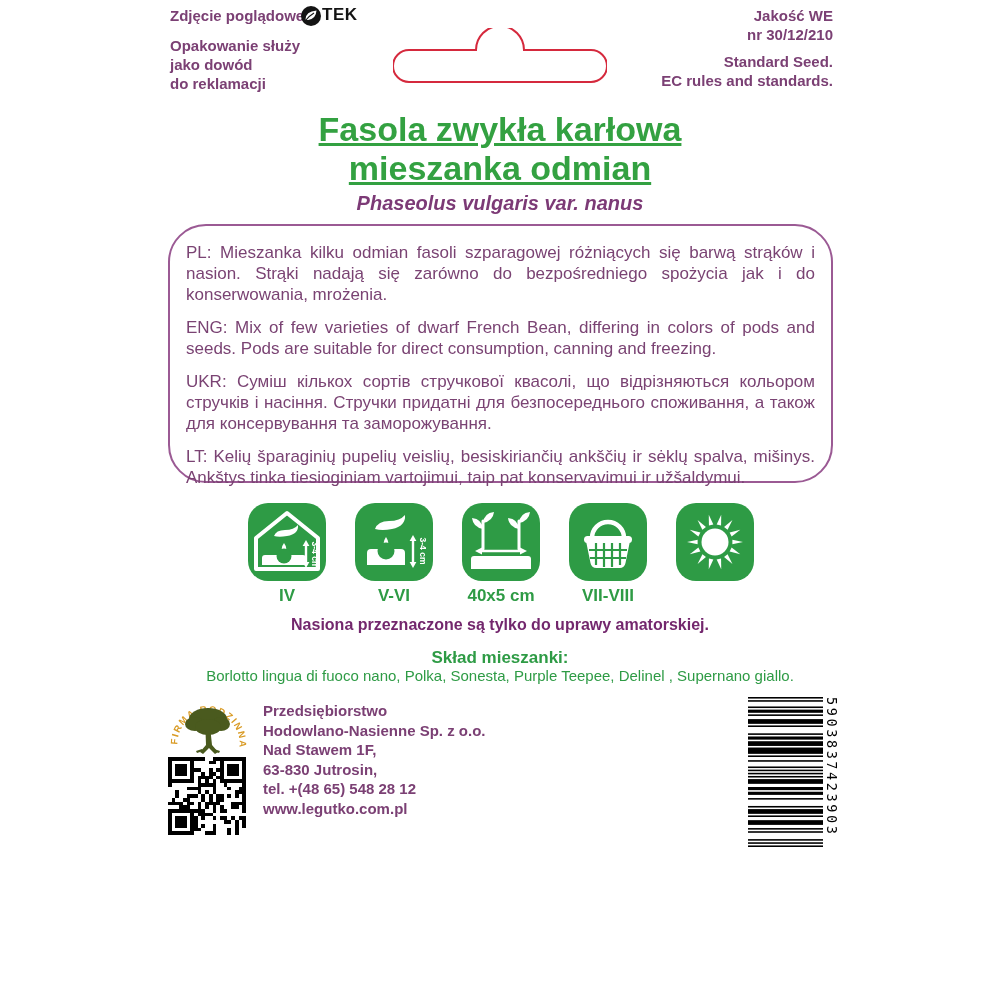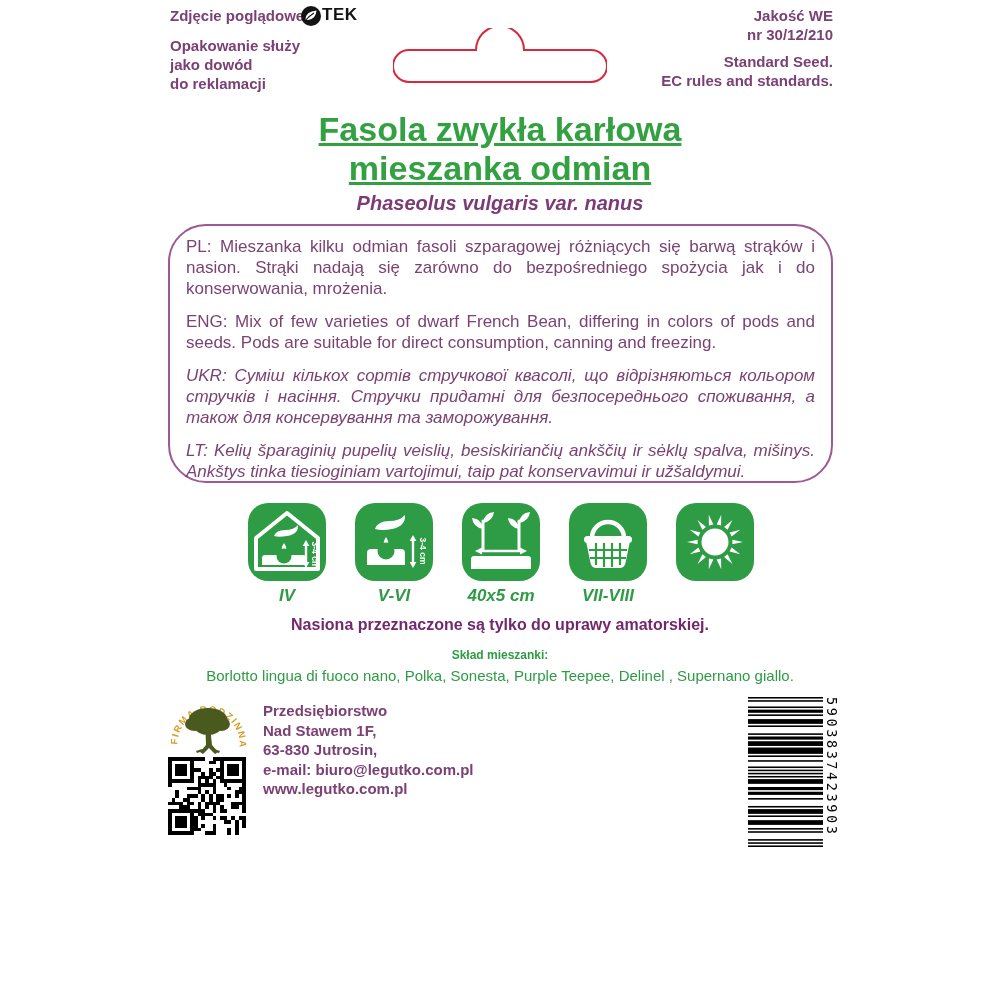--- a/index.html
+++ b/index.html
@@ -17,34 +17,34 @@
   .tek-label{font-size:17px;font-weight:700;color:#141414;letter-spacing:.5px;}
   
   .slot{left:393px;top:28px;}
   
   .title{left:0;right:0;top:110px;text-align:center;color:#33a141;
          font-size:34px;line-height:39px;font-weight:700;text-decoration:underline;}
   .latin{left:0;right:0;top:192px;text-align:center;color:#7c3a76;
          font-size:20px;font-weight:700;font-style:italic;}
   
   .descbox{left:168px;top:224px;width:665px;height:259px;box-sizing:border-box;
-           border:2px solid #9b5a94;border-radius:38px;padding:10px 16px;
+           border:2px solid #9b5a94;border-radius:38px;padding:16px 16px;
            color:#7a4373;font-size:17px;line-height:21px;text-align:justify;}
   .descbox p{margin:0 0 12px 0;}
-  .descbox p.gap{margin-top:2px;font-style:italic;}
+  .descbox p.gap{margin-top:2px;}
   
   .icons{left:248px;top:503px;display:flex;gap:29px;}
   .picto{width:78px;height:78px;}
   .icon-label{top:586px;width:110px;text-align:center;color:#2e9b45;
-              font-size:17px;font-weight:700;font-style:italic;}
+              font-size:17px;font-weight:700;}
   
   .amateur{left:0;right:0;top:616px;text-align:center;color:#73276d;
            font-size:16px;font-weight:700;}
   .mix-head{left:0;right:0;top:648px;text-align:center;color:#2e9b45;
-            font-size:12px;font-weight:700;}
+            font-size:17px;font-weight:700;}
   .mix-list{left:0;right:0;top:667px;text-align:center;color:#2e9b45;font-size:15px;}
   
   .logo{left:166px;top:693px;}
   .qr{left:168px;top:757px;width:78px;height:78px;}
   .address{left:263px;top:701px;color:#7b4074;font-size:15px;line-height:19.5px;font-weight:600;}
   .barcode{left:840px;top:697px;width:150px;height:92px;transform:rotate(90deg);
            transform-origin:0 0;display:flex;flex-direction:column;}
   .bc-digits{height:17px;font-size:13.5px;letter-spacing:2.6px;color:#000;
              font-family:"DejaVu Sans Mono", monospace;white-space:nowrap;}
   .bc-bars{flex:1;}
@@ -428,23 +428,24 @@
     <rect x="6" y="20" width="1" height="1" fill="#000"></rect>
     <rect x="10" y="20" width="1" height="1" fill="#000"></rect>
     <rect x="11" y="20" width="1" height="1" fill="#000"></rect>
     <rect x="12" y="20" width="1" height="1" fill="#000"></rect>
     <rect x="16" y="20" width="1" height="1" fill="#000"></rect>
     <rect x="18" y="20" width="1" height="1" fill="#000"></rect>
   </svg>
 
 <div class="abs address">
   <div>Przedsiębiorstwo</div>
+  <div>Hodowlano-Nasienne Sp. z o.o.</div>
   <div>Nad Stawem 1F,</div>
   <div>63-830 Jutrosin,</div>
-  <div>e-mail: biuro@legutko.com.pl</div>
+  <div>tel. +(48 65) 548 28 12</div>
   <div>www.legutko.com.pl</div>
 </div>
 
 <div class="abs barcode">
   <div class="bc-digits">5903837423903</div>
   <svg class="bc-bars" id="bc-bars" viewBox="0 0 95 60" preserveAspectRatio="none">
       <rect x="0" y="0" width="1" height="60" fill="#000"></rect>
       <rect x="2" y="0" width="1" height="60" fill="#000"></rect>
       <rect x="6" y="0" width="1" height="60" fill="#000"></rect>
       <rect x="8" y="0" width="2" height="60" fill="#000"></rect>

